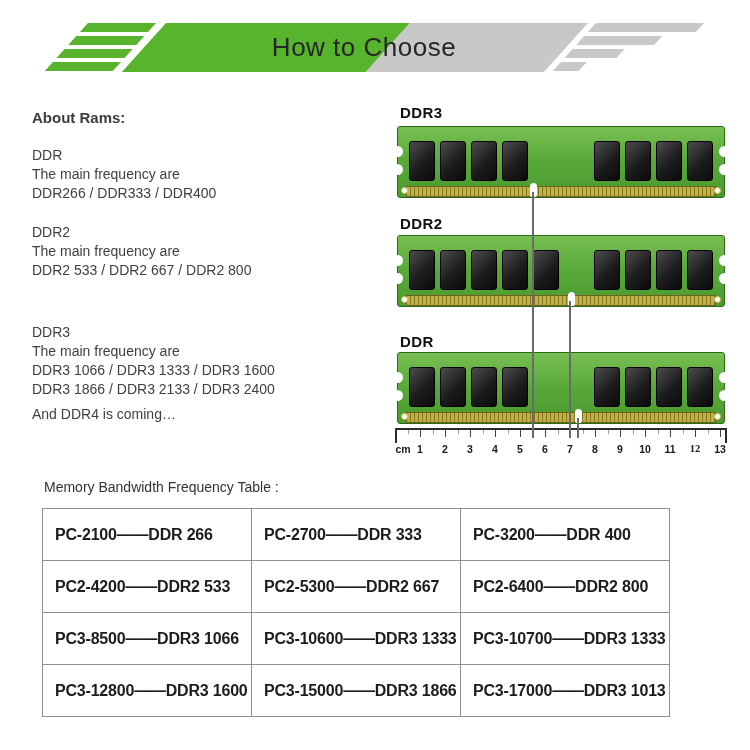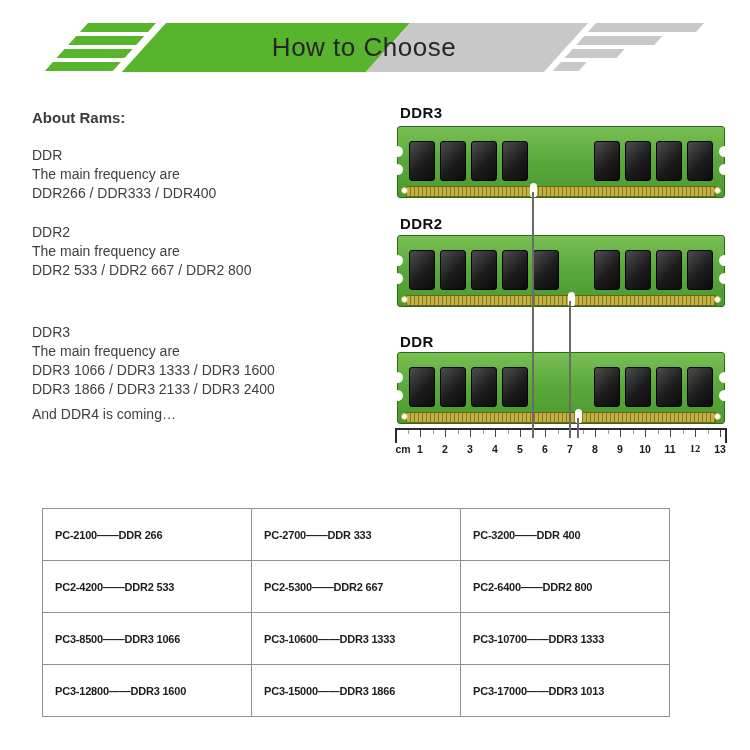--- a/index.html
+++ b/index.html
@@ -33,21 +33,21 @@
   .tick{position:absolute;top:0;width:1px;background:#444;}
   .tick.end{width:2px;height:13px;background:#2b2b2b;}
   .tick.cm{height:7px;}
   .tick.half{height:4px;background:#9a9a9a;}
   .rlab{position:absolute;top:13px;transform:translateX(-50%);font-size:10.5px;font-weight:bold;color:#1b1b1b;}
   #ruler-unit{position:absolute;left:8px;top:13px;transform:translateX(-50%);font-size:10.5px;font-weight:bold;color:#1b1b1b;}
   
   #table-title{position:absolute;left:44px;top:479px;font-size:14px;color:#333;}
   #freq-table{position:absolute;left:42px;top:508px;width:628px;border-collapse:collapse;table-layout:fixed;}
   #freq-table td{border:1px solid #8f8f8f;height:49px;padding-left:12px;
-                 font-size:11px;font-weight:bold;color:#1c1c1c;letter-spacing:-.2px;}
+                 font-size:16px;font-weight:bold;color:#1c1c1c;letter-spacing:-.2px;}
 </style>
 </head>
 <body>
 
 <div id="stage">
 
   <div id="banner">
     <div class="skew">
         <div class="band" style="left: 166px; top: 0px; width: 244px; height: 49px; background: rgb(88, 180, 44);"></div>
         <div class="band" style="left: 410px; top: 0px; width: 178px; height: 49px; background: rgb(200, 200, 200);"></div>
@@ -181,20 +181,21 @@
       <div class="tick half" style="left: 137.5px;"></div>
       <div class="tick half" style="left: 162.5px;"></div>
       <div class="tick half" style="left: 187.5px;"></div>
       <div class="tick half" style="left: 212.5px;"></div>
       <div class="tick half" style="left: 237.5px;"></div>
       <div class="tick half" style="left: 262.5px;"></div>
       <div class="tick half" style="left: 287.5px;"></div>
       <div class="tick half" style="left: 312.5px;"></div>
     </div>
 
+  <div id="table-title">Memory Bandwidth Frequency Table :</div>
   <table id="freq-table">
     <tbody>
         <tr>
       <td>PC-2100——DDR 266</td>
       <td>PC-2700——DDR 333</td>
       <td>PC-3200——DDR 400</td>
     </tr>
     <tr>
       <td>PC2-4200——DDR2 533</td>
       <td>PC2-5300——DDR2 667</td>

